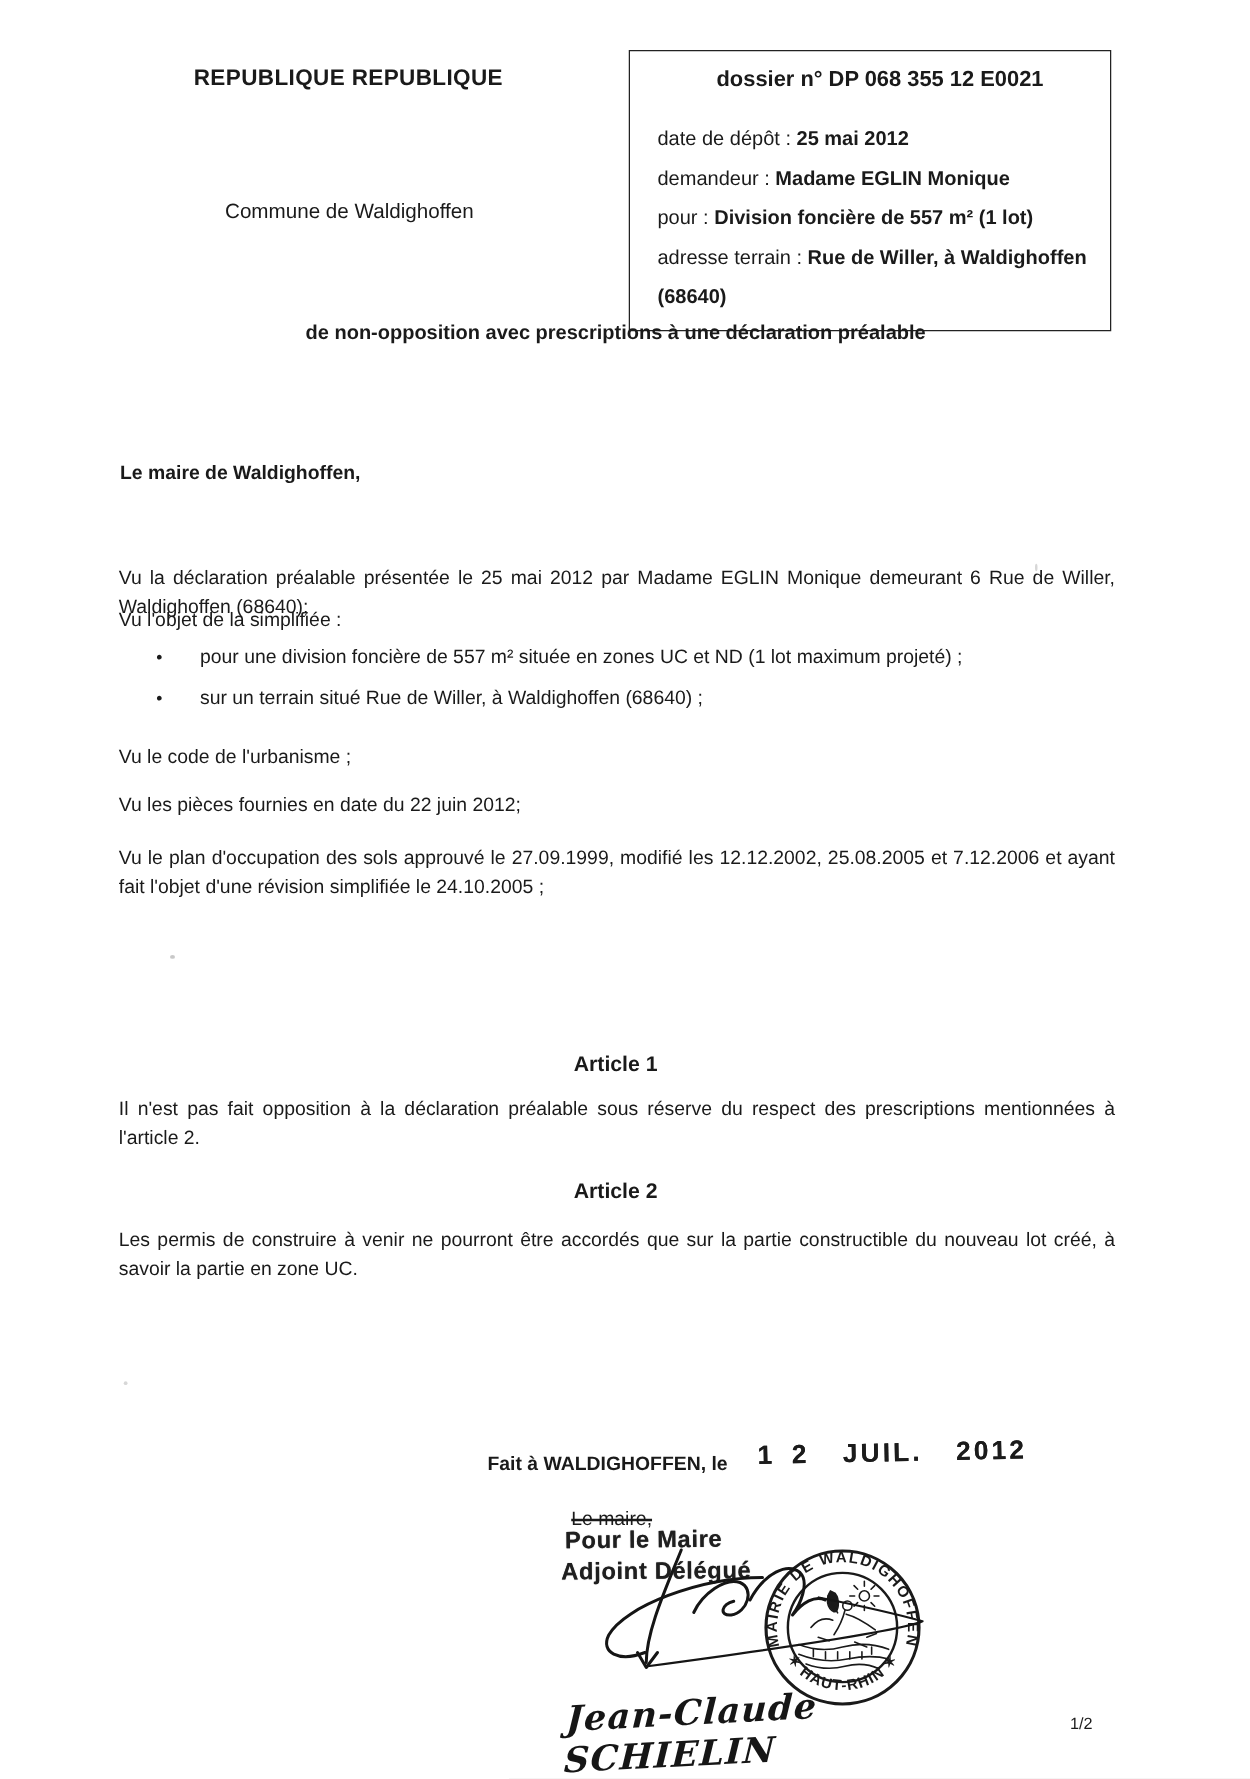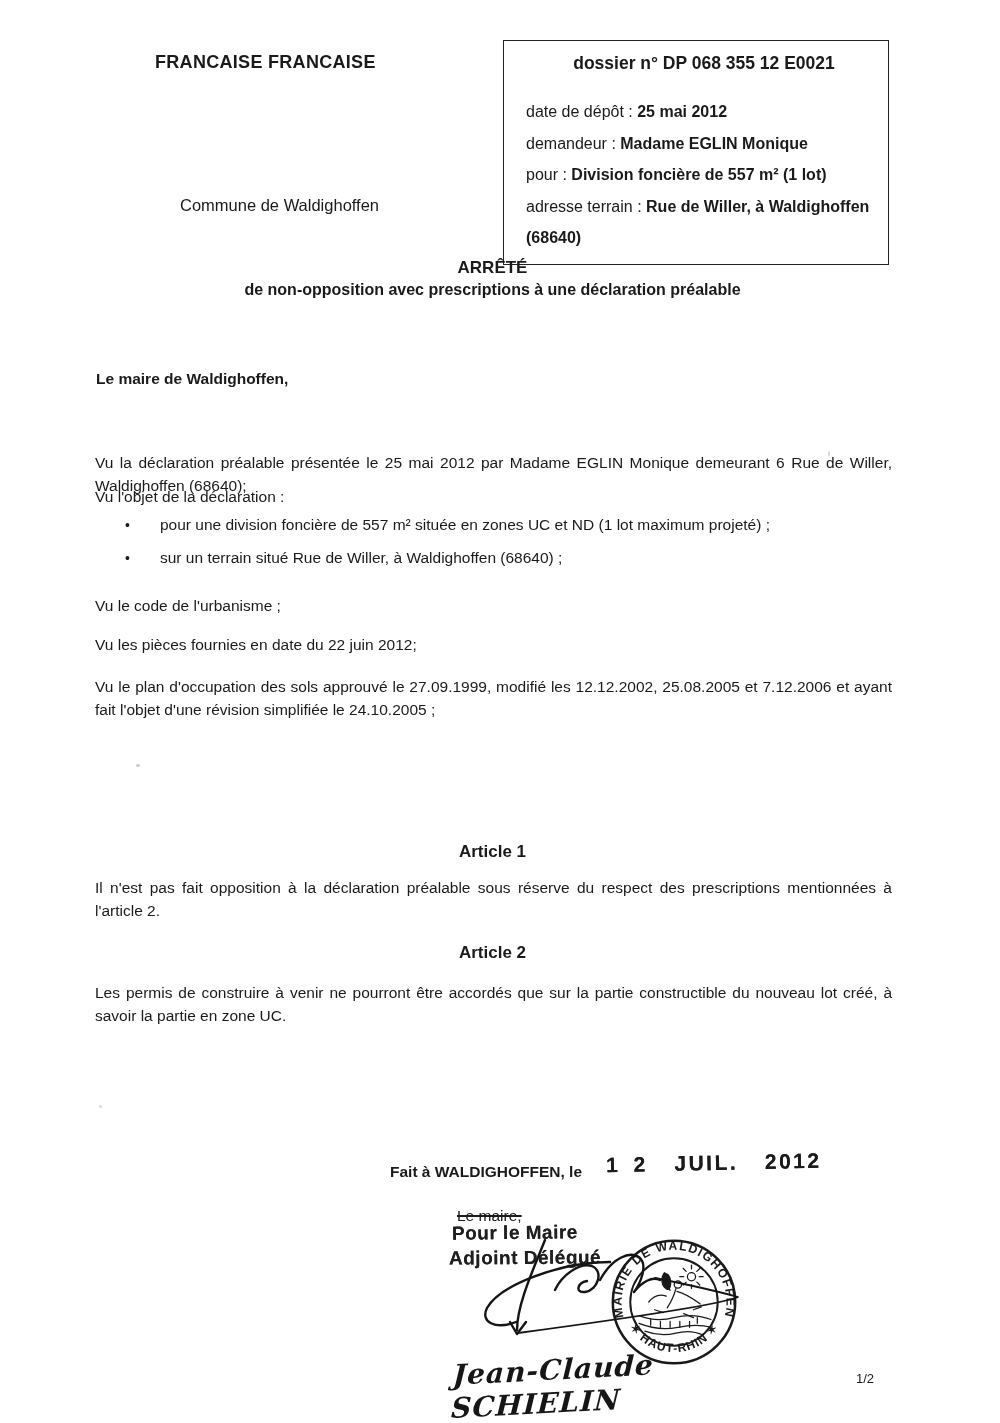--- a/index.html
+++ b/index.html
@@ -6,21 +6,21 @@
   .page{
     position:relative; width:1000px; height:1423px; margin:0 auto;
     background:#ffffff; color:#1a1a1a;
     font-family:"Liberation Sans", sans-serif;
     overflow:hidden;
   }
   .abs{position:absolute;}
 
   
   .republic{left:155px; top:52px; font-size:18px; font-weight:bold; letter-spacing:.3px;}
-  .commune{left:180px; top:160px; font-size:16.5px;margin-top:36px;}
+  .commune{left:180px; top:160px; font-size:16.5px;}
 
   
   .dossier-box{
     left:503px; top:40px; width:386px; min-height:198px;
     border:1.6px solid #222; box-sizing:border-box;
     padding:12px 6px 10px 22px;
   }
   .dossier-title{text-align:center; font-weight:bold; font-size:17.5px; margin-bottom:22px;}
   .field{font-size:16px; line-height:31.5px;}
   .field b{font-weight:bold;}
@@ -67,41 +67,40 @@
   .speck{background:#9a9a9a; opacity:.55; border-radius:50%;}
   .sp1{left:136px; top:764px; width:4px; height:3px;}
   .sp2{left:828px; top:451px; width:2px; height:6px; opacity:.4;}
   .sp3{left:99px; top:1105px; width:3px; height:3px; opacity:.4;}
 </style>
 </head>
 <body>
 
 <div class="page">
 
-  <div class="abs republic">FRANCAISE FRANCAISE</div>
+  <div class="abs republic">REPUBLIQUE REPUBLIQUE</div>
   <div class="abs commune">Commune de Waldighoffen</div>
 
   <div class="abs dossier-box">
     <div class="dossier-title">dossier n° DP 068 355 12 E0021</div>
     <div class="field"><span>date de dépôt : </span><b>25 mai 2012</b></div>
     <div class="field"><span>demandeur : </span><b>Madame EGLIN Monique</b></div>
     <div class="field"><span>pour : </span><b>Division foncière de 557 m² (1 lot)</b></div>
     <div class="field"><span>adresse terrain : </span><b>Rue de Willer, à Waldighoffen (68640)</b></div>
   </div>
 
   <div class="abs title-block">
-    <div class="t1">ARRÊTÉ</div>
     <div class="t2">de non-opposition avec prescriptions à une déclaration préalable</div>
   </div>
 
   <div class="abs salutation">Le maire de Waldighoffen,</div>
 
   <div class="abs para bodytext" style="top:427px;margin-top:25px;">Vu la déclaration préalable présentée le 25 mai 2012 par Madame EGLIN Monique demeurant 6 Rue de Willer, Waldighoffen (68640);</div>
 
-  <div class="abs single bodytext" style="top:486px;">Vu l'objet de la déclaration :</div>
+  <div class="abs single bodytext" style="top:486px;">Vu l'objet de la simplifiée :</div>
 
   <div class="abs bullet-row bodytext" style="top:514px;">
     <span class="glyph">•</span><span>pour une division foncière de 557 m² située en zones UC et ND (1 lot maximum projeté) ;</span>
   </div>
   <div class="abs bullet-row bodytext" style="top:547px;">
     <span class="glyph">•</span><span>sur un terrain situé Rue de Willer, à Waldighoffen (68640) ;</span>
   </div>
 
   <div class="abs single bodytext" style="top:595px;">Vu le code de l'urbanisme ;</div>
   <div class="abs single bodytext" style="top:634px;">Vu les pièces fournies en date du 22 juin 2012;</div>

